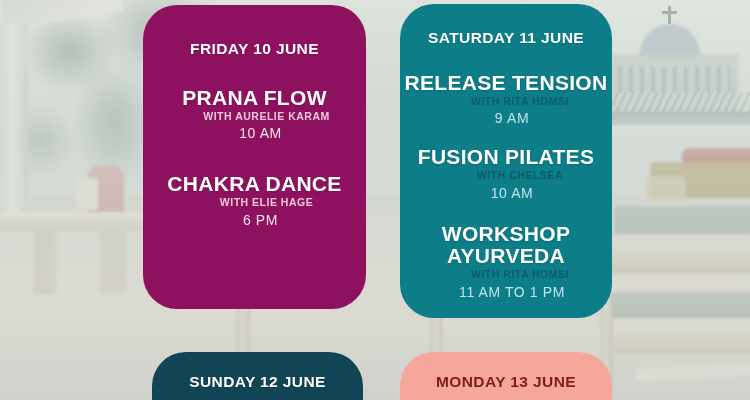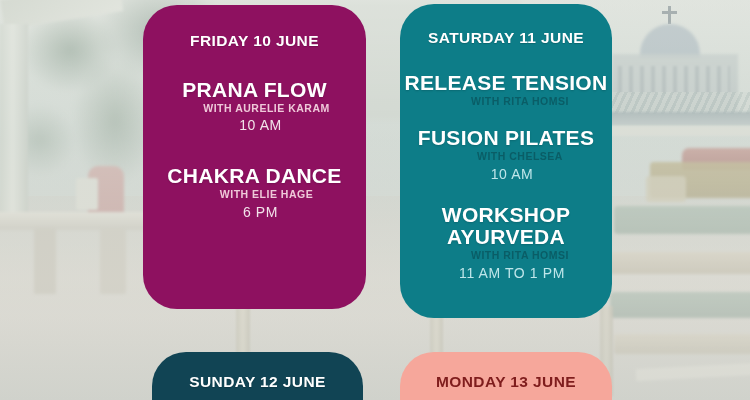--- a/index.html
+++ b/index.html
@@ -146,21 +146,21 @@
   
   .card{
     position:absolute;
     border-radius:34px;
     text-align:center;
     box-sizing:border-box;
   }
   .card-friday{
     left:143px;top:5px;width:223px;height:304px;
     background:#8e1160;
-    padding-top:28px;
+    padding-top:36px;
   }
   .card-saturday{
     left:400px;top:4px;width:212px;height:314px;
     background:#0d7d88;
     padding-top:26px;
   }
   .card-sunday{
     left:152px;top:352px;width:211px;height:90px;
     background:#114454;
     padding-top:22px;
@@ -273,20 +273,21 @@
     </div>
   </div>
 
   <div class="card card-saturday">
     <div class="day">SATURDAY 11 JUNE</div>
 
     <div class="sp-1"></div>
     <div class="session">
       <div class="s-title">RELEASE TENSION</div>
       <div class="s-with">WITH RITA HOMSI</div>
+      <div class="s-time">9 AM</div>
     </div>
 
     <div class="sp-3"></div>
     <div class="session">
       <div class="s-title">FUSION PILATES</div>
       <div class="s-with">WITH CHELSEA</div>
       <div class="s-time">10 AM</div>
     </div>
 
     <div class="sp-4"></div>

